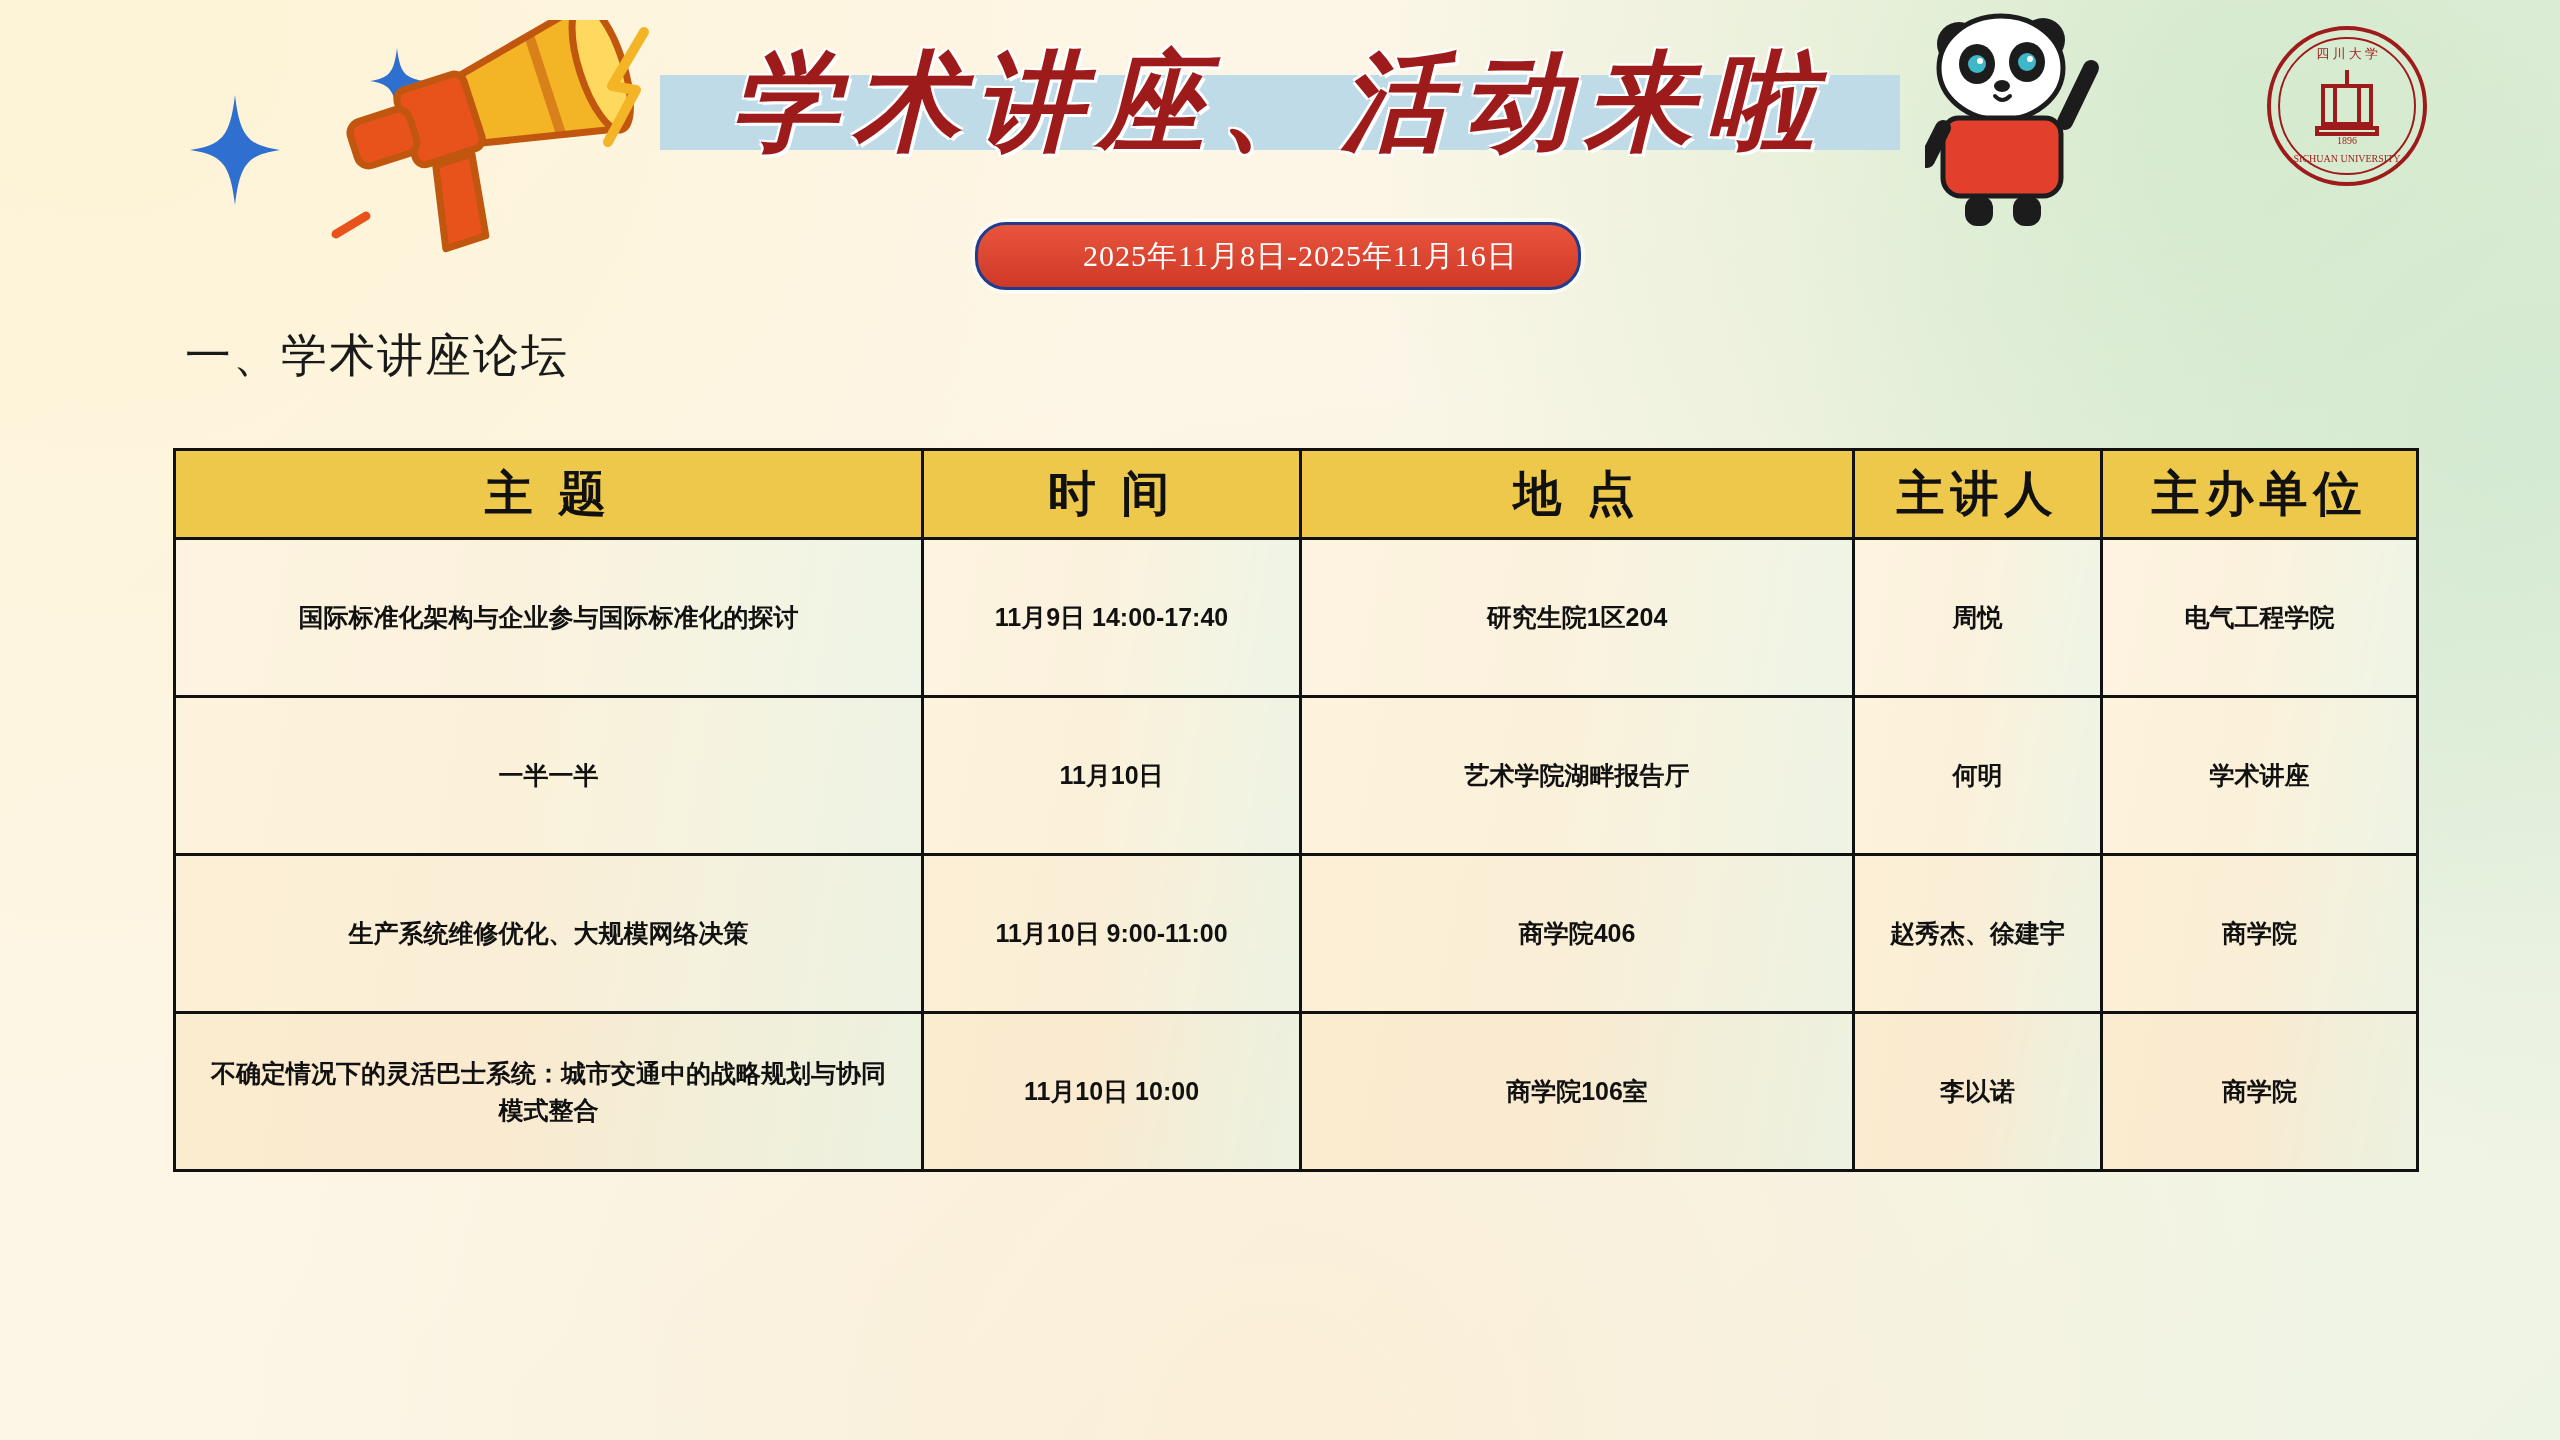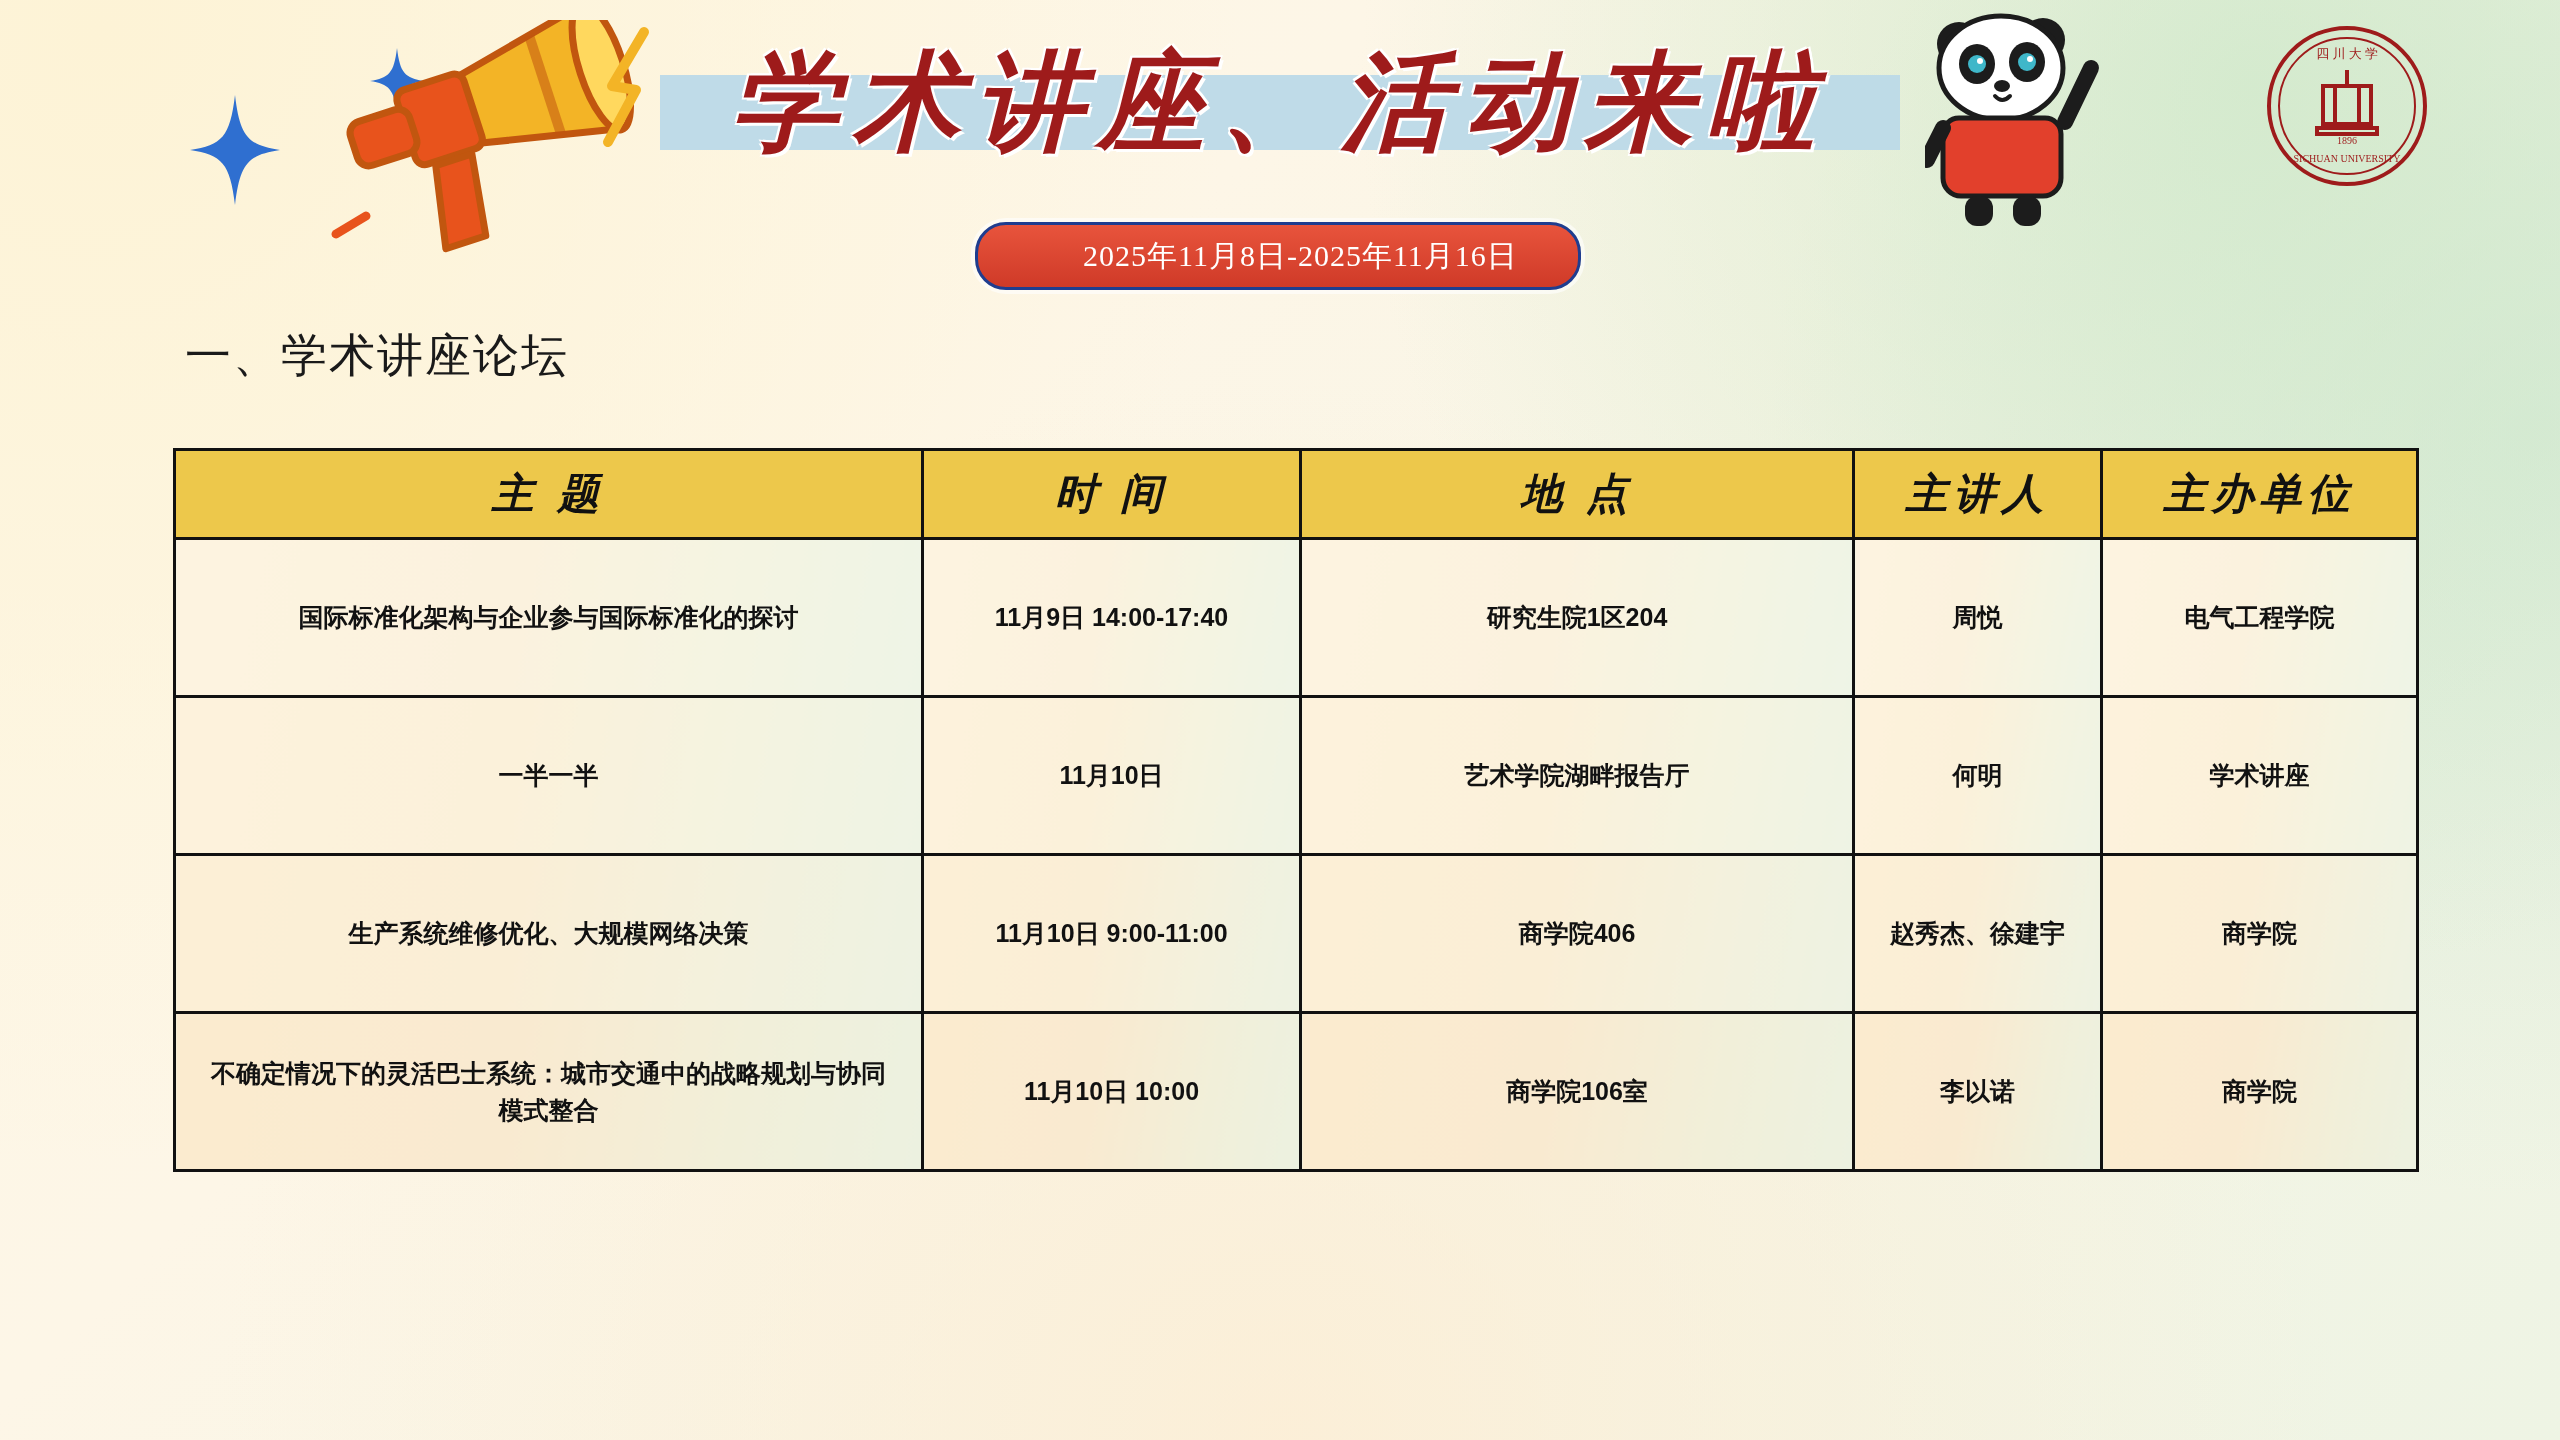--- a/index.html
+++ b/index.html
@@ -116,23 +116,22 @@
   th, td {
     border: 3px solid #111111;
     text-align: center;
     vertical-align: middle;
     font-weight: bold;
     color: #111111;
   }
   thead th {
     height: 84px;
     background: #edc84b;
-    font-size: 42px;
+    font-size: 48px;
     letter-spacing: 6px;
-    font-style: italic;
   }
   tbody td {
     height: 143px;
     font-size: 25px;
     line-height: 1.45;
     padding: 6px 32px;
   }
   
   col.c0 { width: 748px; }
   col.c1 { width: 378px; }

